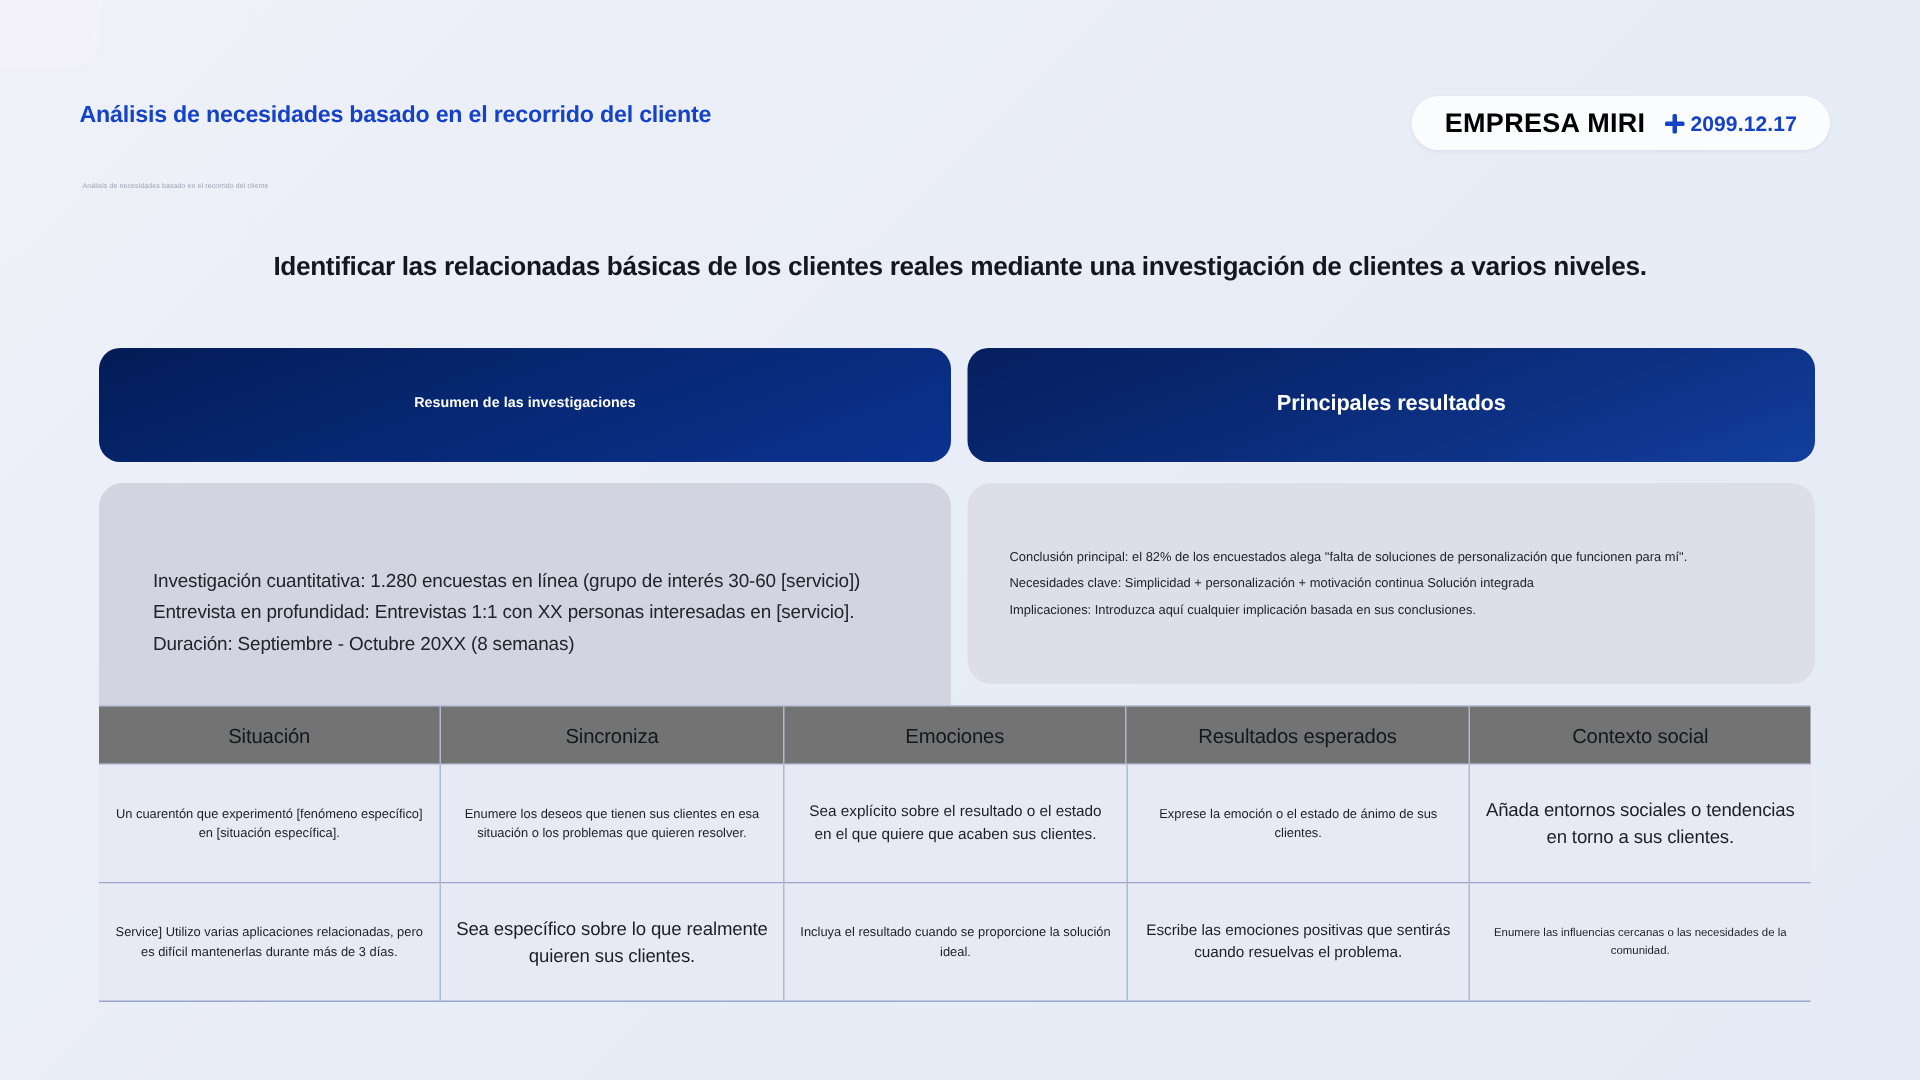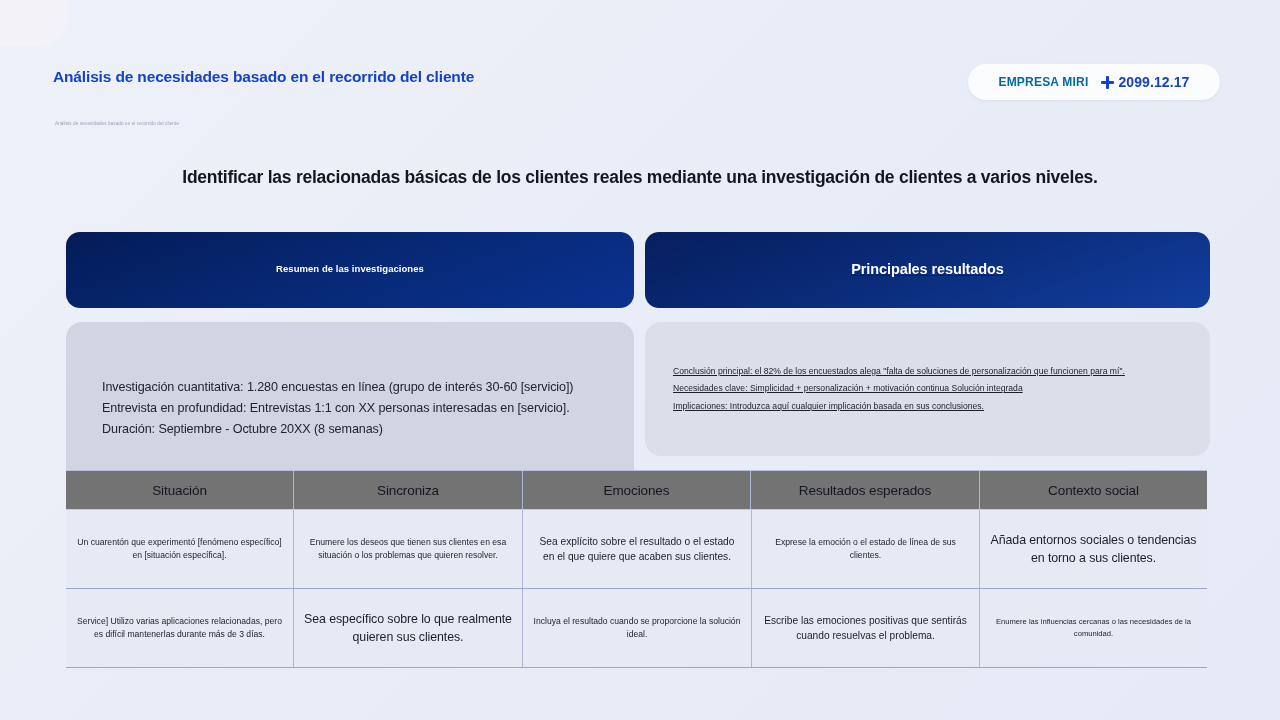--- a/index.html
+++ b/index.html
@@ -62,23 +62,23 @@
     background: #fbfcfe;
     border-radius: 18px;
     display: flex;
     align-items: center;
     justify-content: center;
     gap: 13px;
     padding: 0 22px;
     box-shadow: 0 1px 3px rgba(30,50,110,.07);
   }
   .brand-name {
-    font-size: 12px;
-    font-weight: bold;
-    color: #0369a1;
+    font-size: 18px;
+    font-weight: bold;
+    color: #000000;
     letter-spacing: .2px;
   }
   .brand-date-wrap {
     display: flex;
     align-items: center;
     gap: 4px;
   }
   .plus-icon {
     position: relative;
     width: 13px;
@@ -116,21 +116,21 @@
   
   .cards {
     position: absolute;
     left: 66px;
     top: 232px;
     width: 1144px;
     display: flex;
     gap: 11px;
   }
   .col-left  { width: 568px; }
-  .col-right { width: 565px; margin-left: 0; text-decoration: underline; }
+  .col-right { width: 565px; margin-left: 0; }
 
   .card-head {
     border-radius: 14px;
     color: #ffffff;
     display: flex;
     align-items: center;
     justify-content: center;
     text-align: center;
   }
   .card-head.left {
@@ -254,21 +254,21 @@
     <div class="tcell c2">Sincroniza</div>
     <div class="tcell c4">Emociones</div>
     <div class="tcell c3">Resultados esperados</div>
     <div class="tcell c5">Contexto social</div>
   </div>
 
   <div class="trow body">
     <div class="tcell c1 txt-sm">Un cuarentón que experimentó [fenómeno específico] en [situación específica].</div>
     <div class="tcell c2 txt-sm">Enumere los deseos que tienen sus clientes en esa situación o los problemas que quieren resolver.</div>
     <div class="tcell c3 txt-md">Sea explícito sobre el resultado o el estado en el que quiere que acaben sus clientes.</div>
-    <div class="tcell c4 txt-sm">Exprese la emoción o el estado de línea de sus clientes.</div>
+    <div class="tcell c4 txt-sm">Exprese la emoción o el estado de ánimo de sus clientes.</div>
     <div class="tcell c5 txt-lg">Añada entornos sociales o tendencias en torno a sus clientes.</div>
   </div>
 
   <div class="trow body">
     <div class="tcell c1 txt-sm">Service] Utilizo varias aplicaciones relacionadas, pero es difícil mantenerlas durante más de 3 días.</div>
     <div class="tcell c2 txt-lg">Sea específico sobre lo que realmente quieren sus clientes.</div>
     <div class="tcell c3 txt-sm">Incluya el resultado cuando se proporcione la solución ideal.</div>
     <div class="tcell c4 txt-md">Escribe las emociones positivas que sentirás cuando resuelvas el problema.</div>
     <div class="tcell c5 txt-xs">Enumere las influencias cercanas o las necesidades de la comunidad.</div>
   </div>

